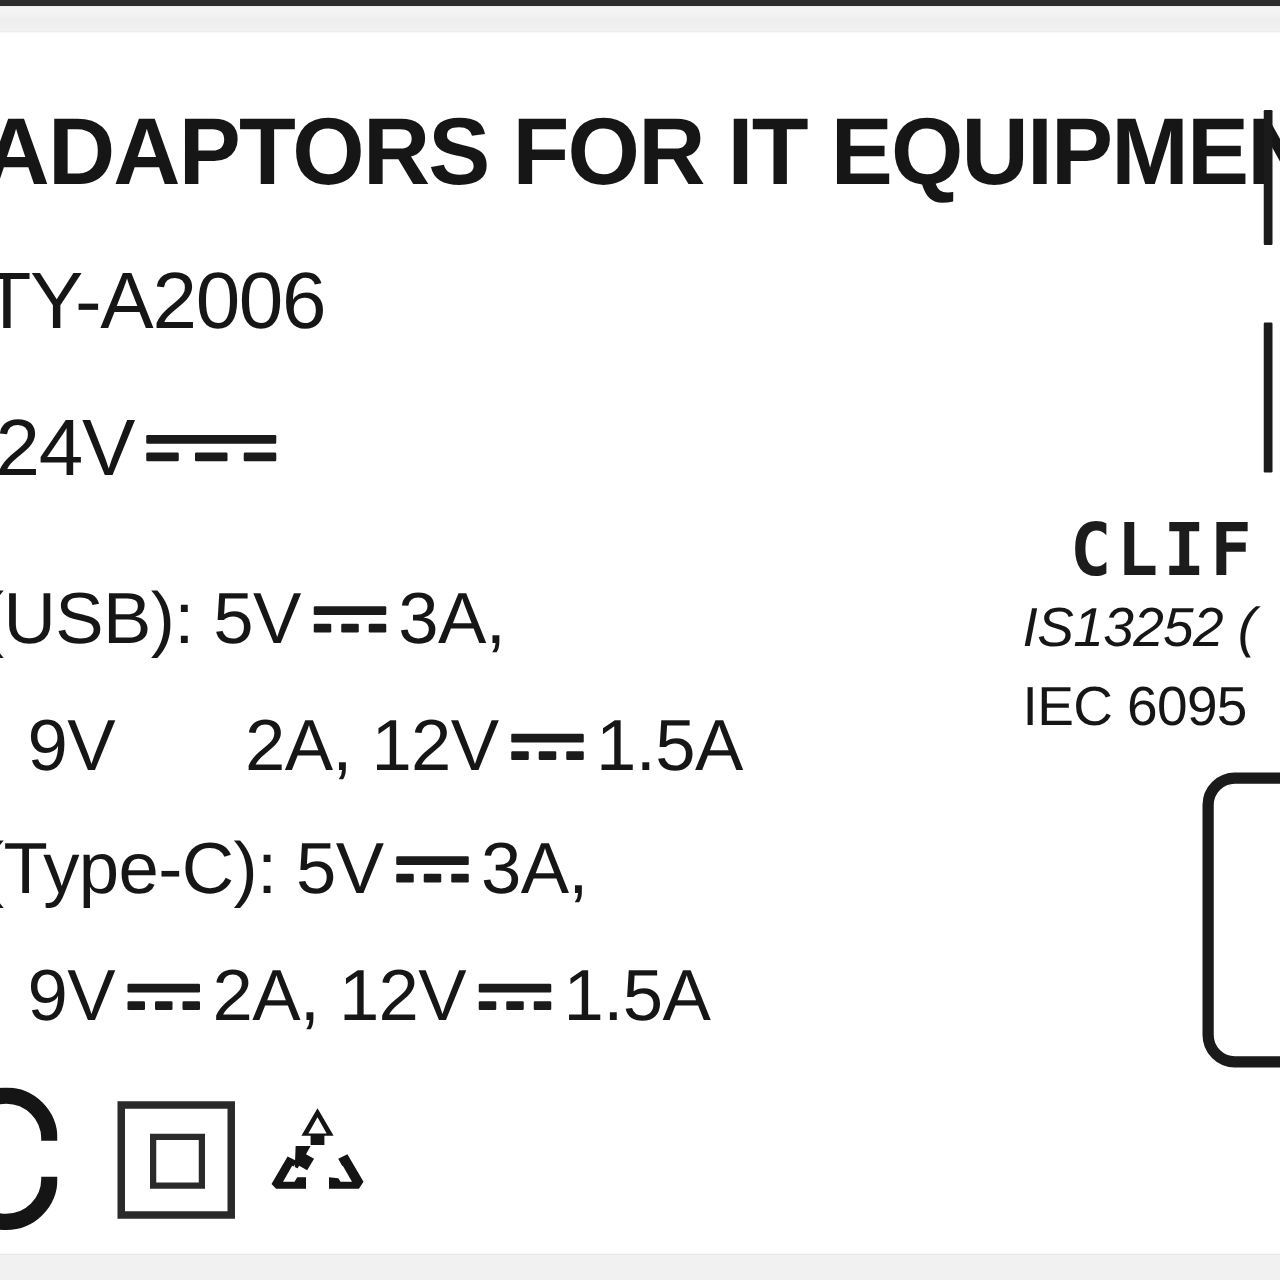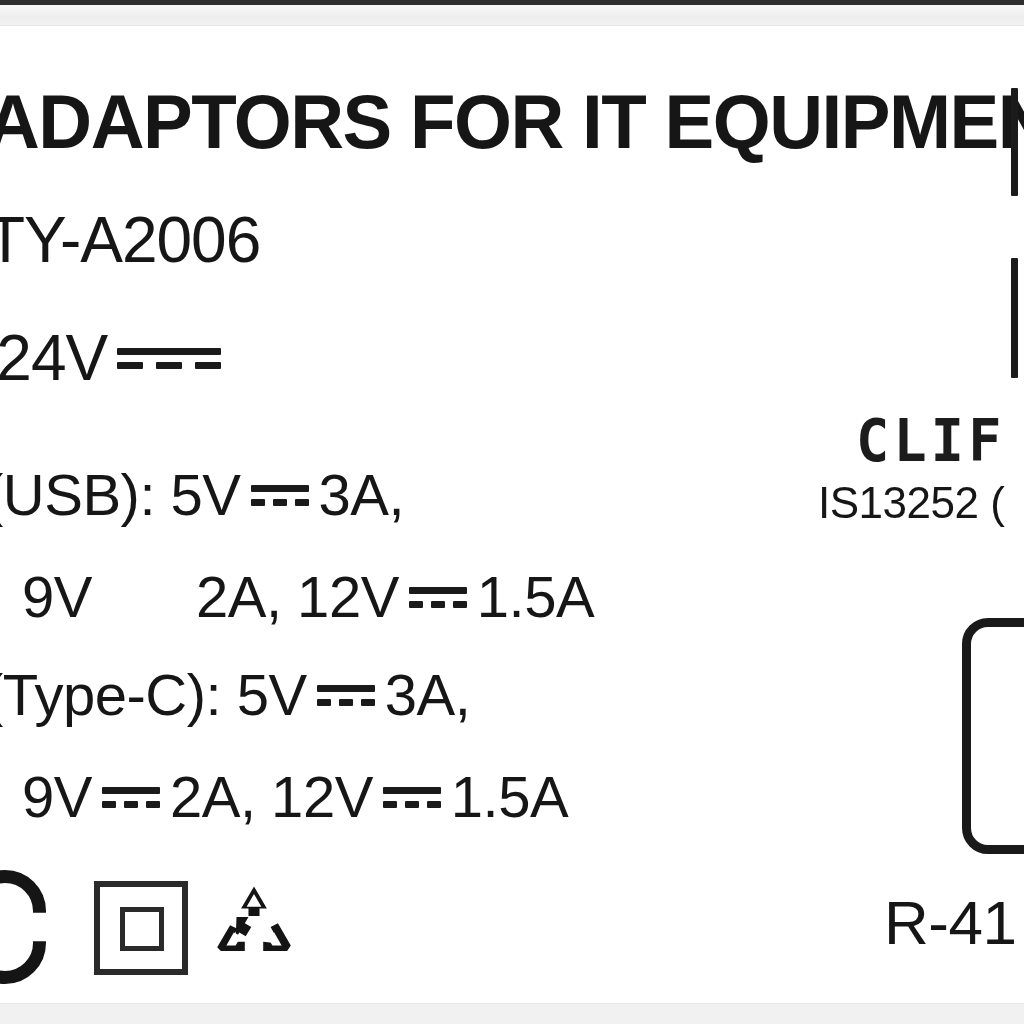--- a/index.html
+++ b/index.html
@@ -142,20 +142,21 @@
     color: #1c1c1c;
     transform: scaleY(1.12) scaleX(1.06);
     transform-origin: left top;
   }
   .cert-line1 {
     left: 818px;
     top: 455px;
     font-size: 44px;
     font-weight: 400;
     letter-spacing: -0.5px;
+    font-style: italic;
   }
   .cert-line2 {
     left: 818px;
     top: 518px;
     font-size: 44px;
     font-weight: 400;
     letter-spacing: -0.5px;
   }
 
   
@@ -340,20 +341,21 @@
           <i></i>
           <i></i>
           <i></i>
         </span>
     </span>
     <span>1.5A</span>
   </div>
 
   <div class="ltext clif-logo">CLIF</div>
   <div class="ltext cert-line1">IS13252 (</div>
+  <div class="ltext cert-line2">IEC 6095</div>
 
   <div class="divider divider-1"></div>
   <div class="divider divider-2"></div>
 
   <div class="cert-box"></div>
 
   <div class="icon-row-item ce-partial">
     <span class="arc upper"></span>
     <span class="arc lower"></span>
   </div>
@@ -370,17 +372,16 @@
         <path d="M31 39 L44 39 L40 46 L47 50 L41 60 L34 56 L30 63 Z"></path>
         <path d="M10 72 L24 48 L32 52 L24 66 L40 66 L40 76 L14 76 Z"></path>
         <path d="M20 70 L28 56 L36 60 L30 70 Z" fill="#ffffff"></path>
         <path d="M60 66 L60 76 L86 76 L90 70 L76 46 L68 50 L78 68 Z"></path>
         <path d="M70 70 L64 60 L72 56 L80 70 Z" fill="#ffffff"></path>
         <path d="M45 62 L57 62 L57 72 L45 72 Z" fill="#ffffff"></path>
       </g>
     </svg>
   </div>
 
-  <div class="ltext rcode">R-41</div>
 
 </div>
 
 <div class="bottom-gray-band"></div>
 
 </body></html>

